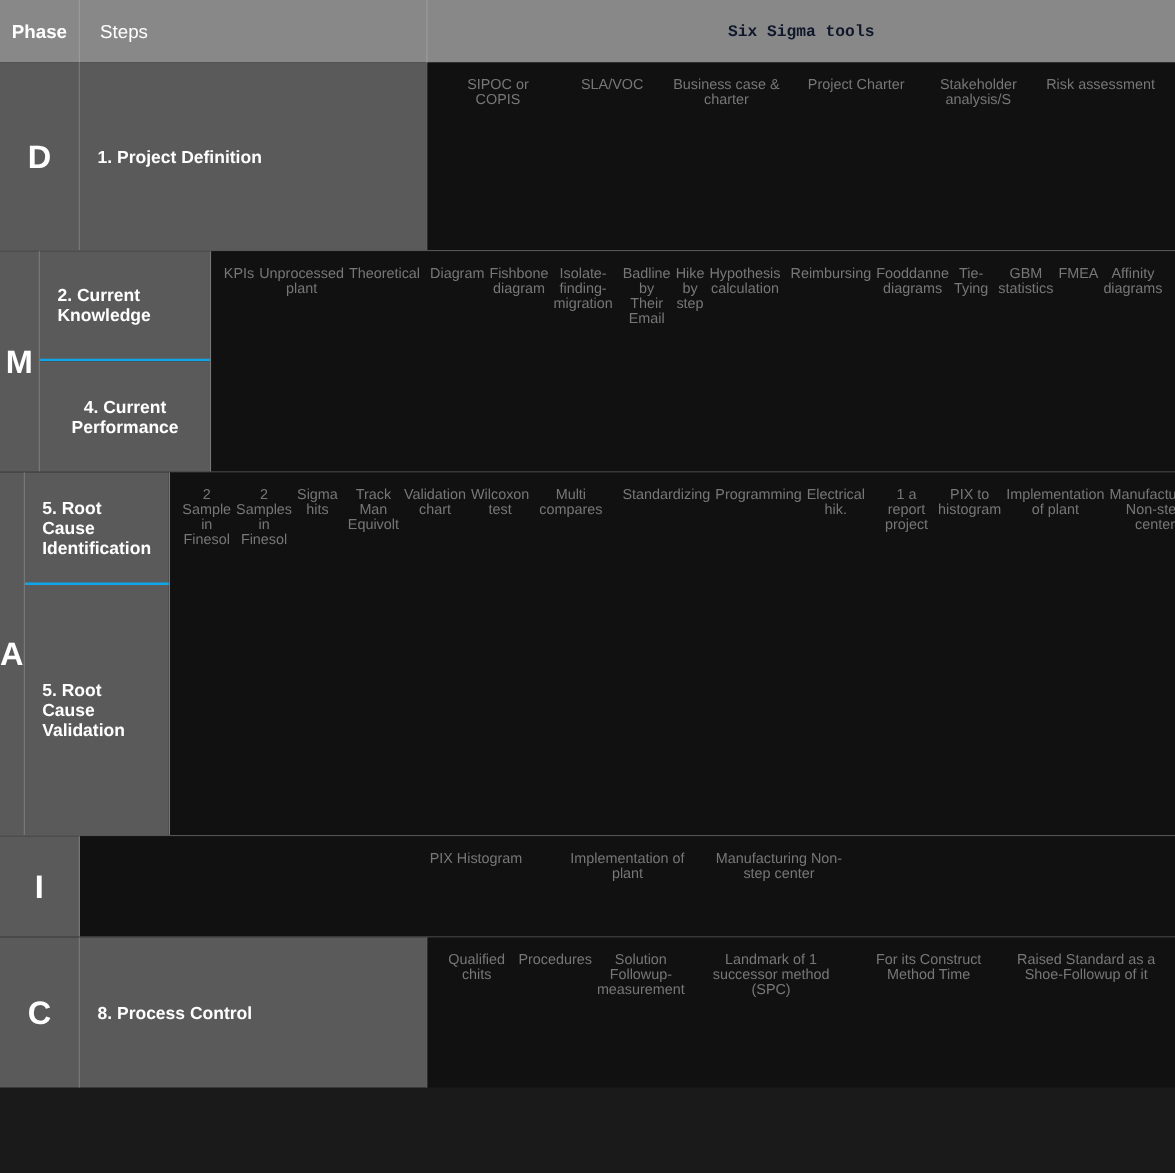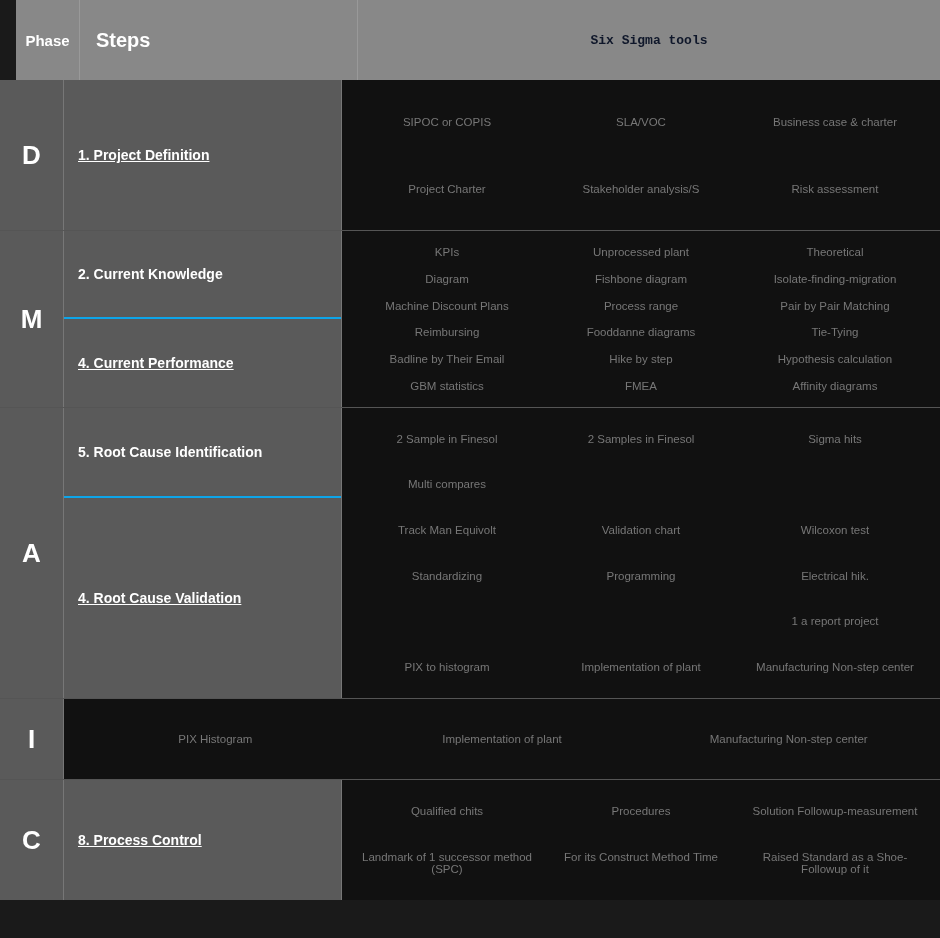--- a/index.html
+++ b/index.html
@@ -12,41 +12,40 @@
     }
     .table-container {
       width: 940px;
       min-height: 938px;
       display: flex;
       flex-direction: column;
     }
     
     .header-row {
       display: flex;
-      height: 80px;
+      height: 50px;
       background: #888;
-      margin-left: 16px;
     }
     .header-phase {
       width: 64px;
       display: flex;
       align-items: center;
       justify-content: center;
       font-size: 15px;
       font-weight: bold;
       color: white;
       border-right: 1px solid #999;
     }
     .header-steps {
       width: 278px;
       display: flex;
       align-items: center;
       padding-left: 16px;
-      font-size: 20px;
-      font-weight: bold;
+      font-size: 15px;
+      font-weight: normal;
       color: white;
       border-right: 1px solid #999;
     }
     .header-tools {
       flex: 1;
       display: flex;
       align-items: center;
       justify-content: center;
       font-size: 13px;
       font-weight: bold;
@@ -81,27 +80,26 @@
       font-size: 14px;
       font-weight: bold;
       color: white;
       background: #5a5a5a;
       border-bottom: 2px solid #0ea5e9;
       display: flex;
       align-items: center;
     }
     .step-row:last-child {
       border-bottom: none;
-      text-decoration: underline;
     }
     .tools-block {
       flex: 1;
       background: #111;
       display: flex;
-      flex-direction: column;
+      flex-direction: row;
       justify-content: space-around;
       padding: 10px 8px;
       gap: 4px;
     }
     .t-row {
       display: flex;
       justify-content: space-around;
     }
     .t-item {
       color: #777;
@@ -138,79 +136,74 @@
         <span class="t-item">Stakeholder analysis/S</span>
         <span class="t-item">Risk assessment</span>
       </div>
     </div>
   </div>
 
   <div class="main-row">
     <div class="phase-label-cell">M</div>
     <div class="steps-block">
       <div class="step-row" style="min-height:88px;">2. Current Knowledge</div>
-      <div class="step-row" style="min-height:88px; border-bottom:none;">4. Current Performance</div>
+      <div class="step-row" style="min-height:88px; border-bottom:none;text-align:center;">4. Current Performance</div>
     </div>
     <div class="tools-block">
       <div class="t-row">
         <span class="t-item">KPIs</span>
         <span class="t-item">Unprocessed plant</span>
         <span class="t-item">Theoretical</span>
       </div>
       <div class="t-row">
         <span class="t-item">Diagram</span>
         <span class="t-item">Fishbone diagram</span>
         <span class="t-item">Isolate-finding-migration</span>
       </div>
       <div class="t-row">
-        <span class="t-item">Machine Discount Plans</span>
-        <span class="t-item">Process range</span>
-        <span class="t-item">Pair by Pair Matching</span>
+        <span class="t-item">Badline by Their Email</span>
+        <span class="t-item">Hike by step</span>
+        <span class="t-item">Hypothesis calculation</span>
       </div>
       <div class="t-row">
         <span class="t-item">Reimbursing</span>
         <span class="t-item">Fooddanne diagrams</span>
         <span class="t-item">Tie-Tying</span>
       </div>
       <div class="t-row">
-        <span class="t-item">Badline by Their Email</span>
-        <span class="t-item">Hike by step</span>
-        <span class="t-item">Hypothesis calculation</span>
-      </div>
-      <div class="t-row">
         <span class="t-item">GBM statistics</span>
         <span class="t-item">FMEA</span>
         <span class="t-item">Affinity diagrams</span>
       </div>
     </div>
   </div>
 
   <div class="main-row">
     <div class="phase-label-cell">A</div>
     <div class="steps-block">
       <div class="step-row" style="min-height:90px;">5. Root Cause Identification</div>
-      <div class="step-row" style="min-height:200px; border-bottom:none;">4. Root Cause Validation</div>
+      <div class="step-row" style="min-height:200px; border-bottom:none;">5. Root Cause Validation</div>
     </div>
     <div class="tools-block">
       <div class="t-row">
         <span class="t-item">2 Sample in Finesol</span>
         <span class="t-item">2 Samples in Finesol</span>
         <span class="t-item">Sigma hits</span>
       </div>
       <div class="t-row">
-        <span class="t-item">Multi compares</span>
-        <span class="t-item"></span>
-        <span class="t-item"></span>
-      </div>
-      <div class="t-row">
         <span class="t-item">Track Man Equivolt</span>
         <span class="t-item">Validation chart</span>
         <span class="t-item">Wilcoxon test</span>
       </div>
       <div class="t-row">
+        <span class="t-item">Multi compares</span>
+        <span class="t-item"></span>
+        <span class="t-item"></span>
+      </div>
+      <div class="t-row">
         <span class="t-item">Standardizing</span>
         <span class="t-item">Programming</span>
         <span class="t-item">Electrical hik.</span>
       </div>
       <div class="t-row">
         <span class="t-item"></span>
         <span class="t-item"></span>
         <span class="t-item">1 a report project</span>
       </div>
       <div class="t-row">

